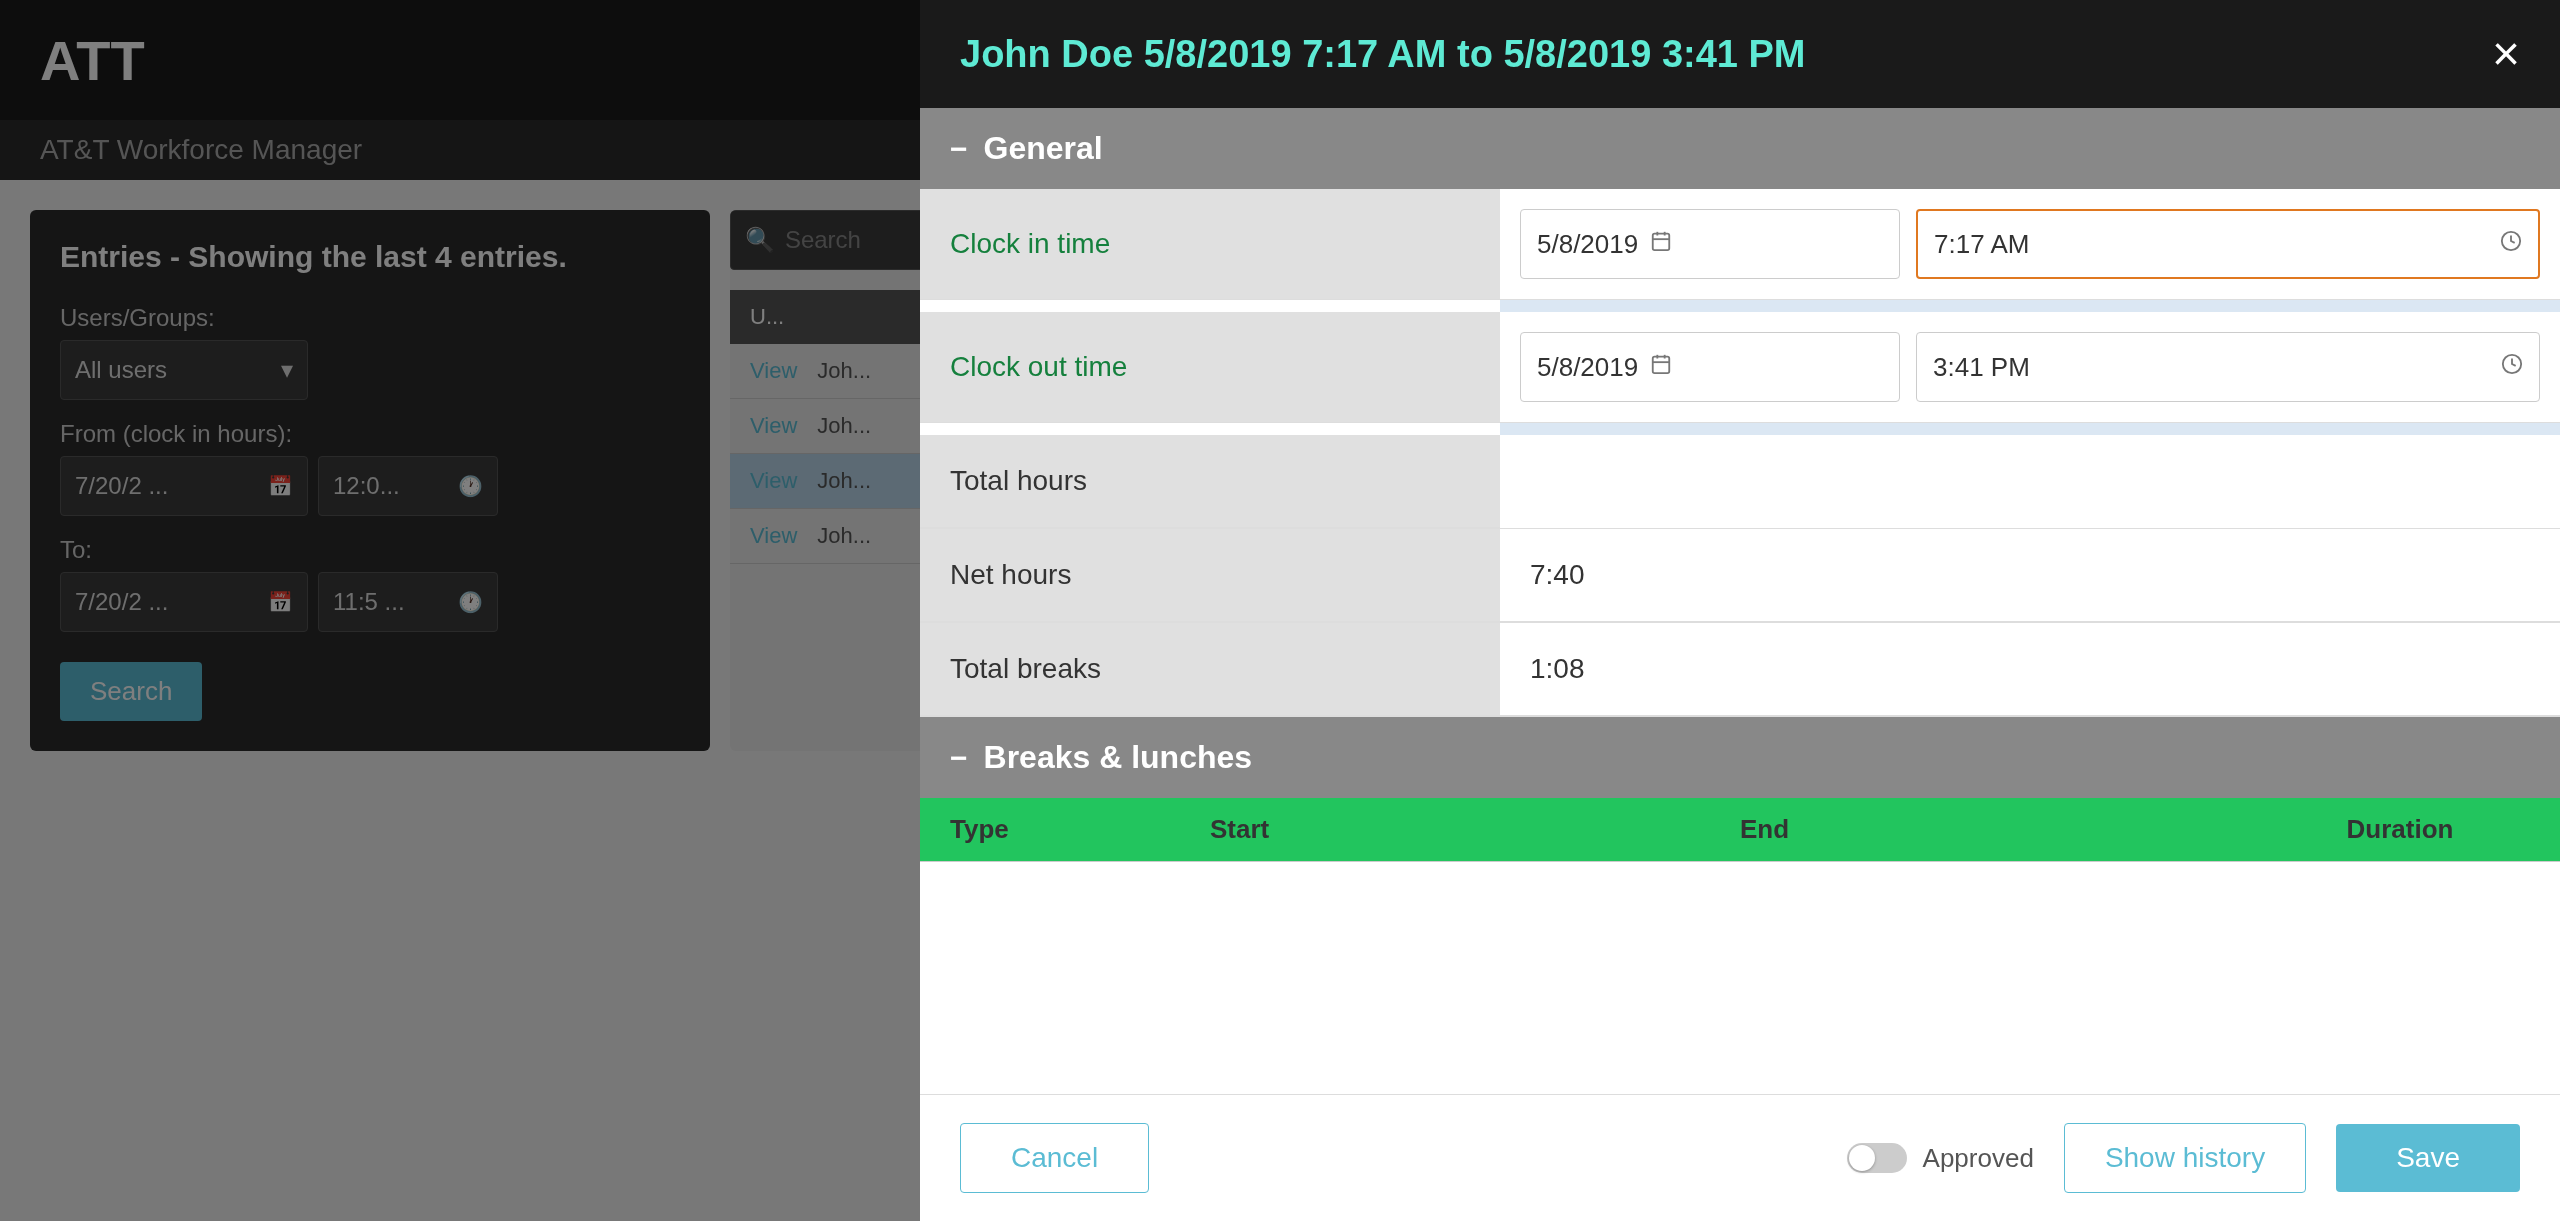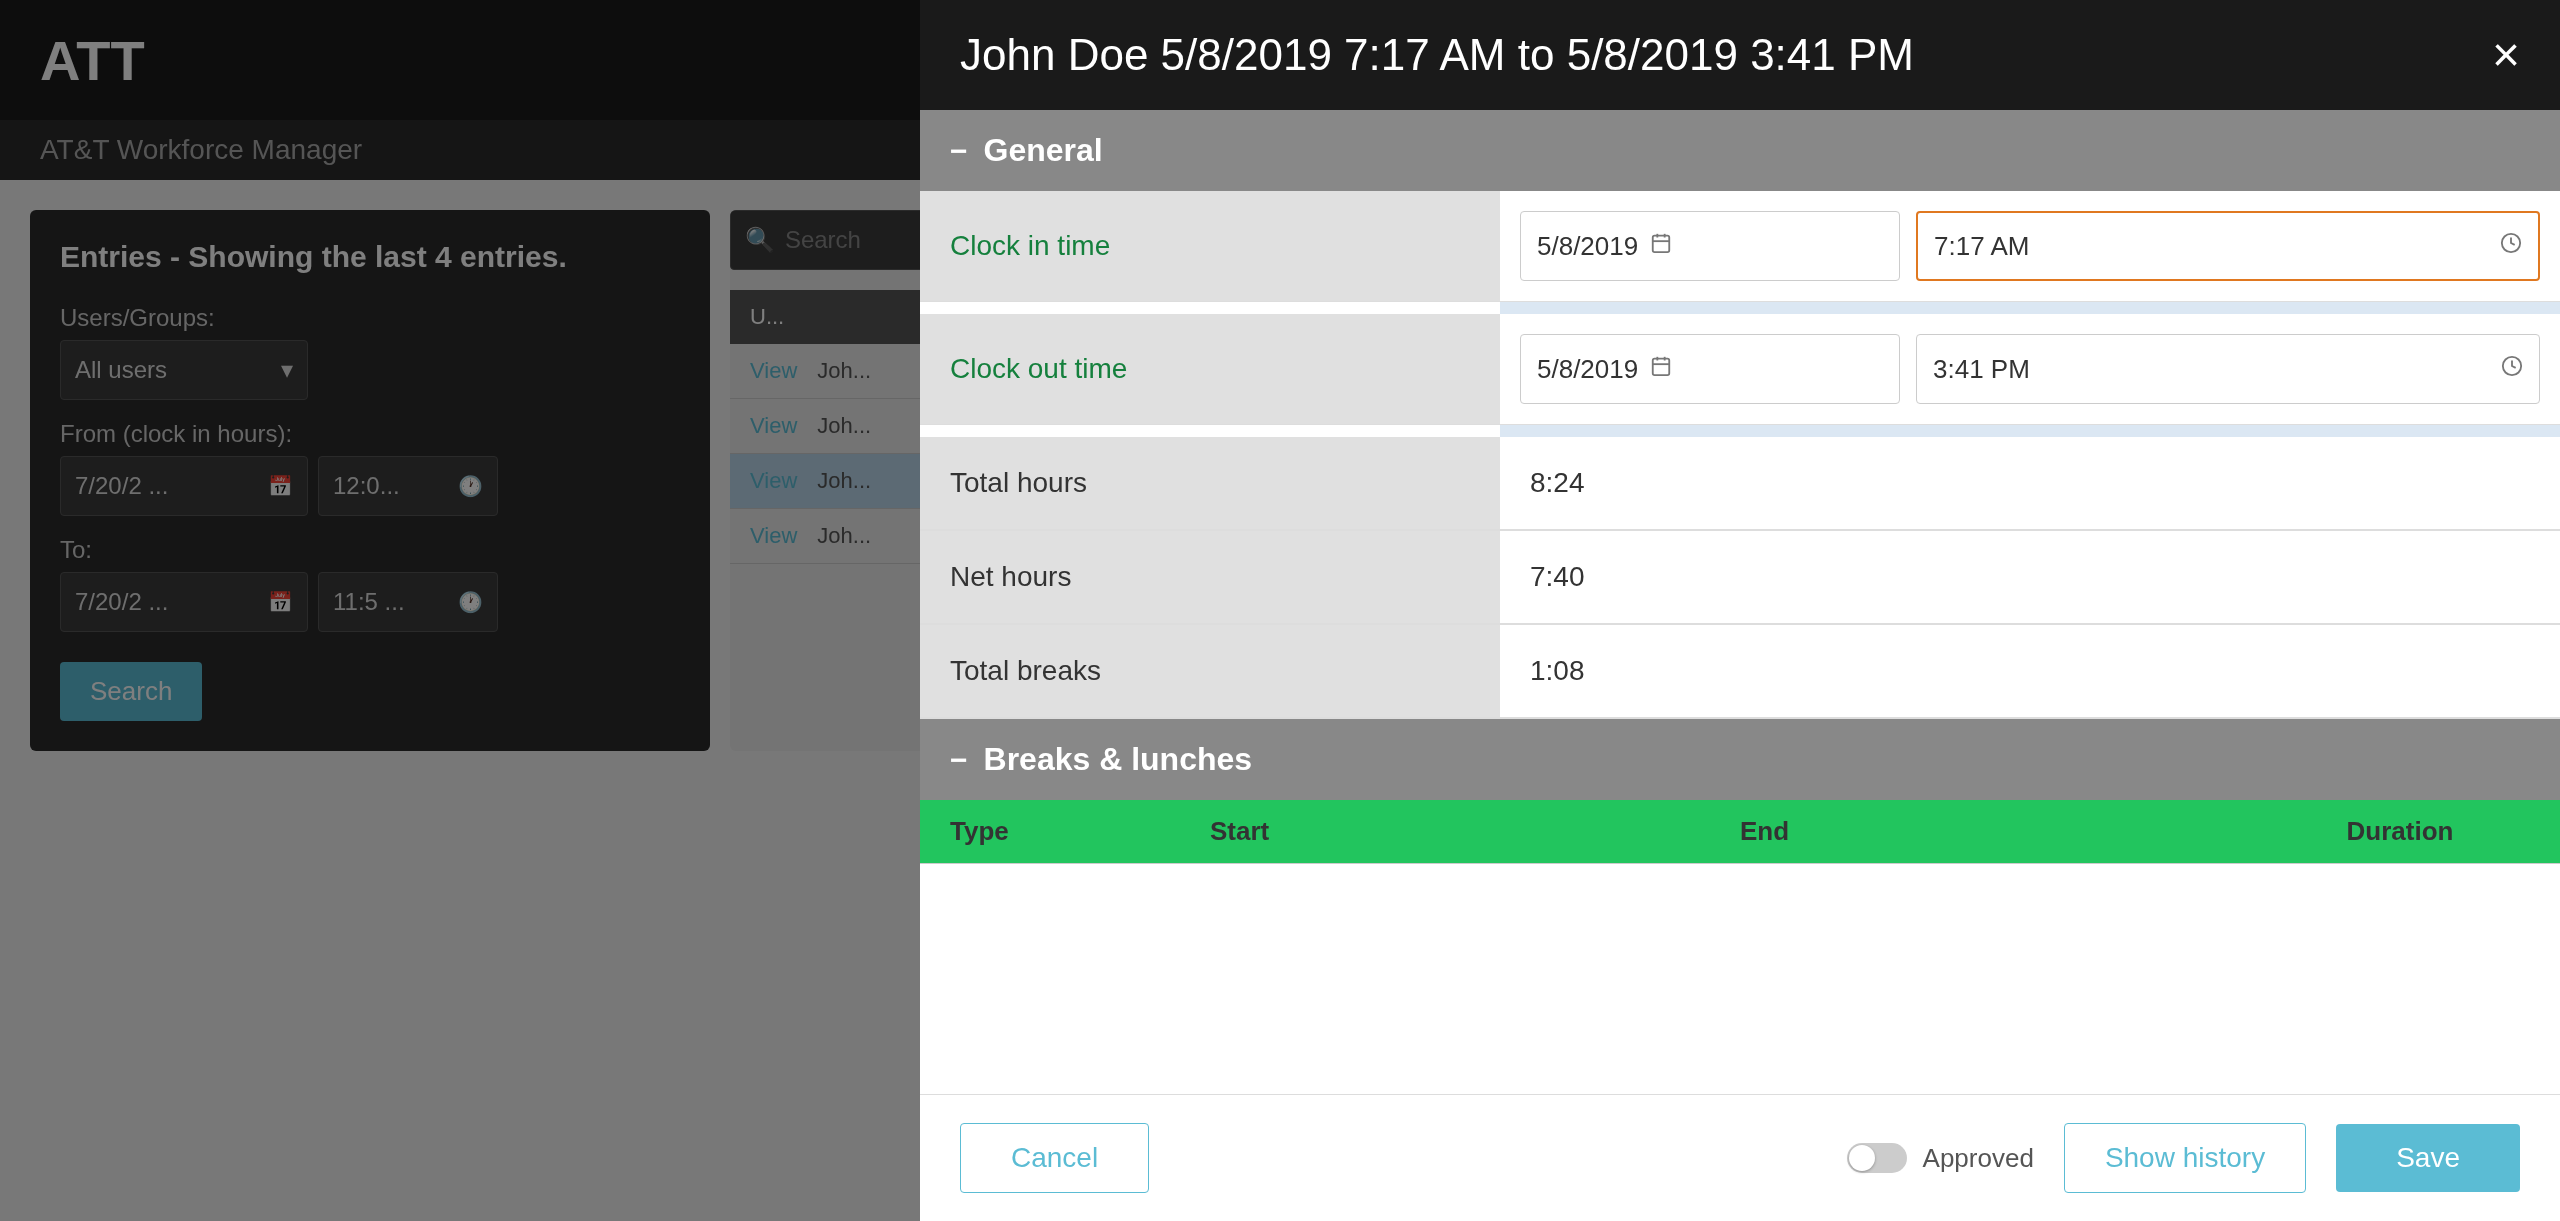--- a/index.html
+++ b/index.html
@@ -177,23 +177,23 @@
 
     .modal-header {
       background: #1a1a1a;
       padding: 30px 40px;
       display: flex;
       align-items: center;
       justify-content: space-between;
       flex-shrink: 0;
     }
     .modal-title {
-      color: #ffffff;
-      font-size: 44px;
-      font-weight: normal;
+      color: #5eead4;
+      font-size: 38px;
+      font-weight: bold;
     }
     .modal-close {
       color: white;
       font-size: 48px;
       cursor: pointer;
       line-height: 1;
     }
 
     .modal-body {
       flex: 1;
@@ -543,21 +543,20 @@
                 <polyline points="12 6 12 12 16 14"></polyline>
             </svg>
           </span>
         </div>
       </div>
     </div>
     <div style="height:12px; background:#b8d0e8; margin: 0 0 0 580px; opacity:0.5;"></div>
 
     <div style="display:flex; border-bottom:1px solid #ddd;">
       <div class="label-cell">Total hours</div>
-      <div class="value-cell">8:24</div>
     </div>
 
     <div style="display:flex; border-bottom:1px solid #ddd;">
       <div class="label-cell">Net hours</div>
       <div class="value-cell">7:40</div>
     </div>
 
     <div style="display:flex; border-bottom:1px solid #ddd;">
       <div class="label-cell">Total breaks</div>
       <div class="value-cell">1:08</div>

